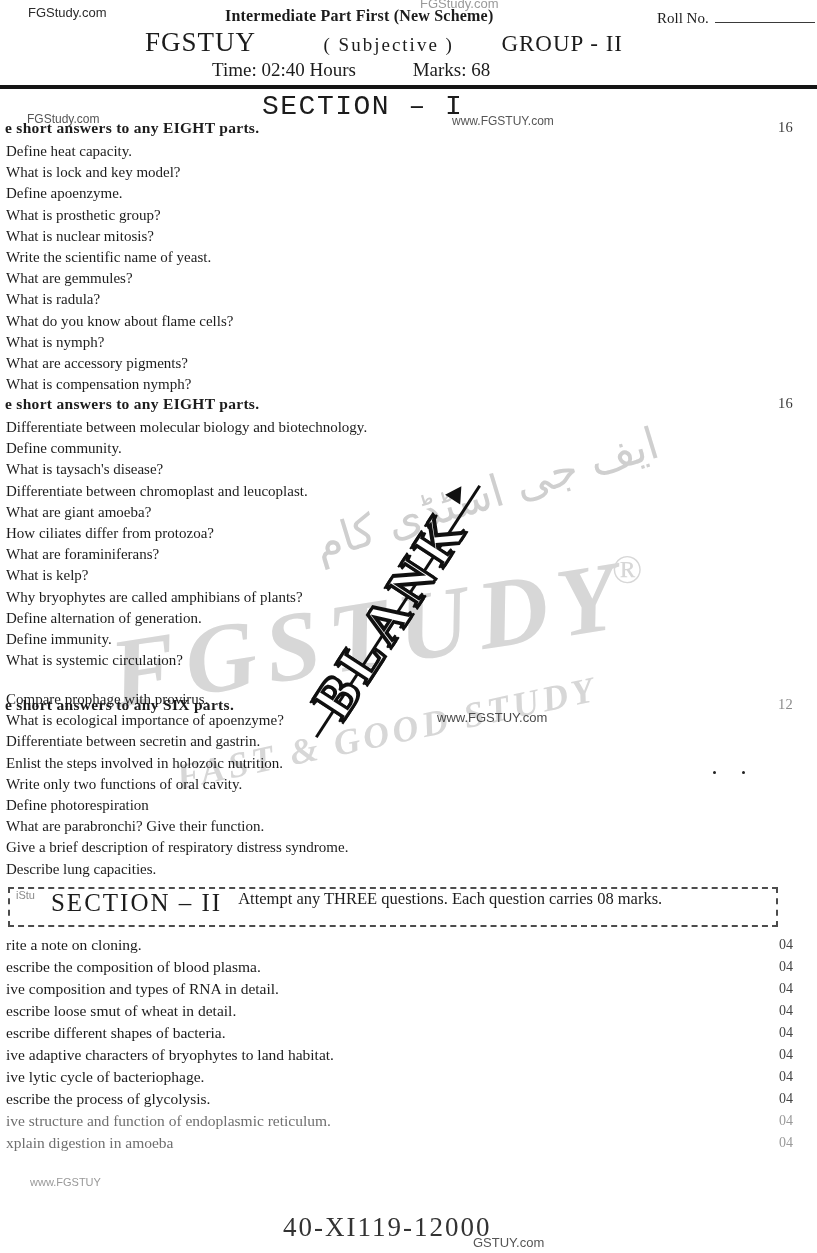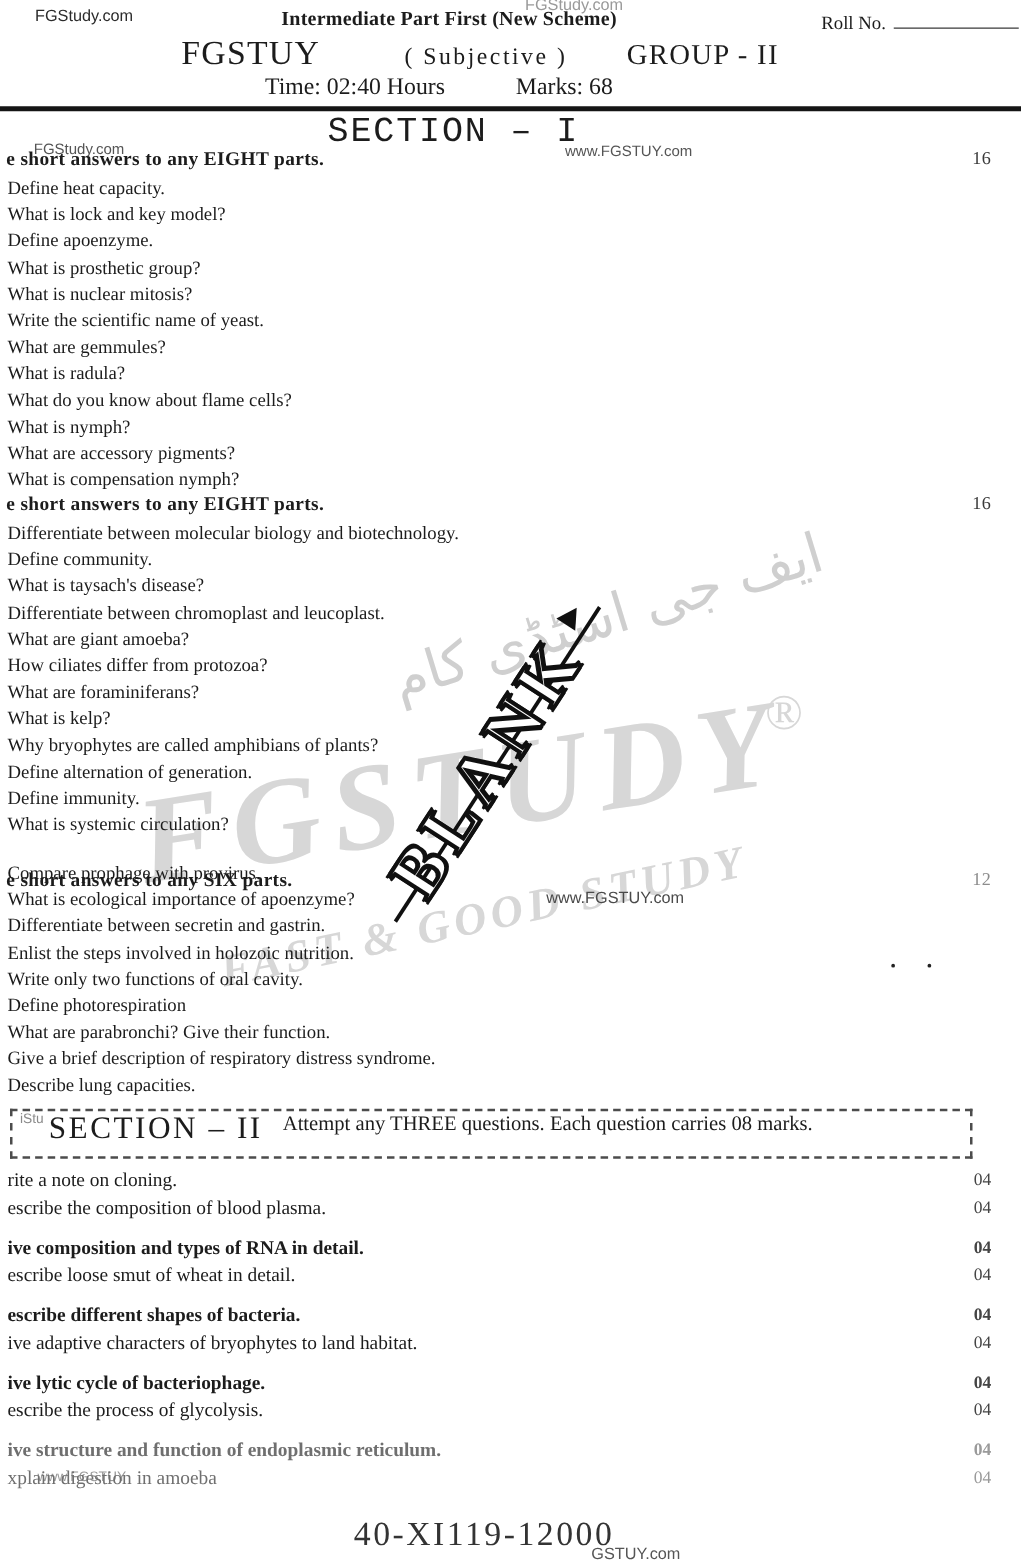--- a/index.html
+++ b/index.html
@@ -58,26 +58,26 @@
               transform:rotate(-57deg);transform-origin:center;z-index:2;}
   .stamp-arrow{left:448px;top:485px;width:0;height:0;border-left:9px solid transparent;
                border-right:9px solid transparent;border-bottom:16px solid #101010;
                transform:rotate(33deg);z-index:2;}
   .speck{width:3px;height:3px;background:#222;border-radius:50%;}
 
   
   .s2-box{left:8px;top:887px;width:770px;height:40px;border:2px dashed #4c4c4c;
           display:flex;align-items:flex-start;box-sizing:border-box;background:#fff;z-index:1;}
   .s2-pre{font-size:11px;color:#8a8a8a;margin-left:6px;}
-  .s2-title{font-size:25px;letter-spacing:2px;margin-left:4px;white-space:nowrap;}
+  .s2-title{font-size:25px;letter-spacing:2px;margin-left:16px;white-space:nowrap;}
   .s2-instr{font-size:16.5px;margin-left:16px;white-space:nowrap;}
   .s2-list{left:6px;top:934px;right:24px;z-index:1;}
   .s2-row{height:22px;line-height:22px;display:flex;justify-content:space-between;
           font-size:15.5px;white-space:nowrap;}
-  .s2-row:nth-child(2n+3){margin-top:10px;font-weight:bold;}
+  .s2-row:nth-child(2n+3){margin-top:0;}
   .s2-row:nth-child(n+9){color:#6f6f6f;}
   .s2-marks{font-size:14px;color:#454545;}
   .s2-row:nth-child(n+9) .s2-marks{color:#9a9a9a;}
 
   
   .site-bottomleft{left:30px;top:1176px;font-size:11px;color:#999;z-index:0;}
   .footer-code{left:283px;top:1212px;font-size:27px;letter-spacing:2px;color:#333;}
   .site-footer{left:473px;top:1235px;font-size:13px;color:#555;}
 
   .z1{z-index:1;}

